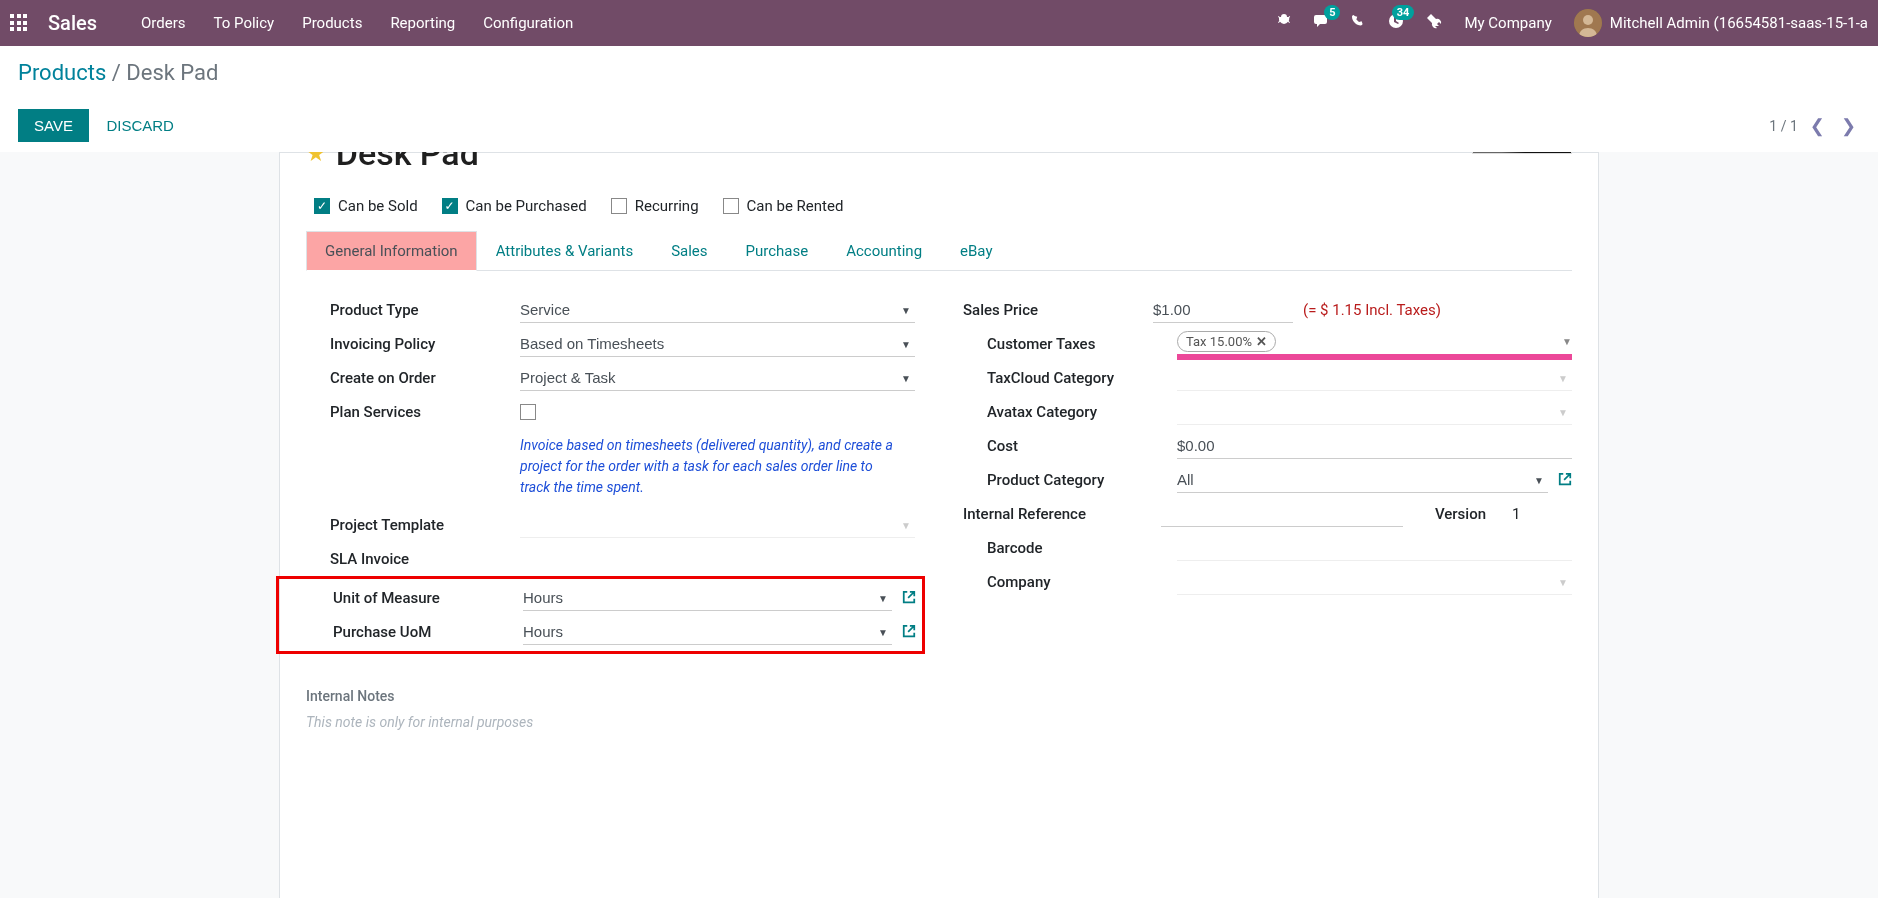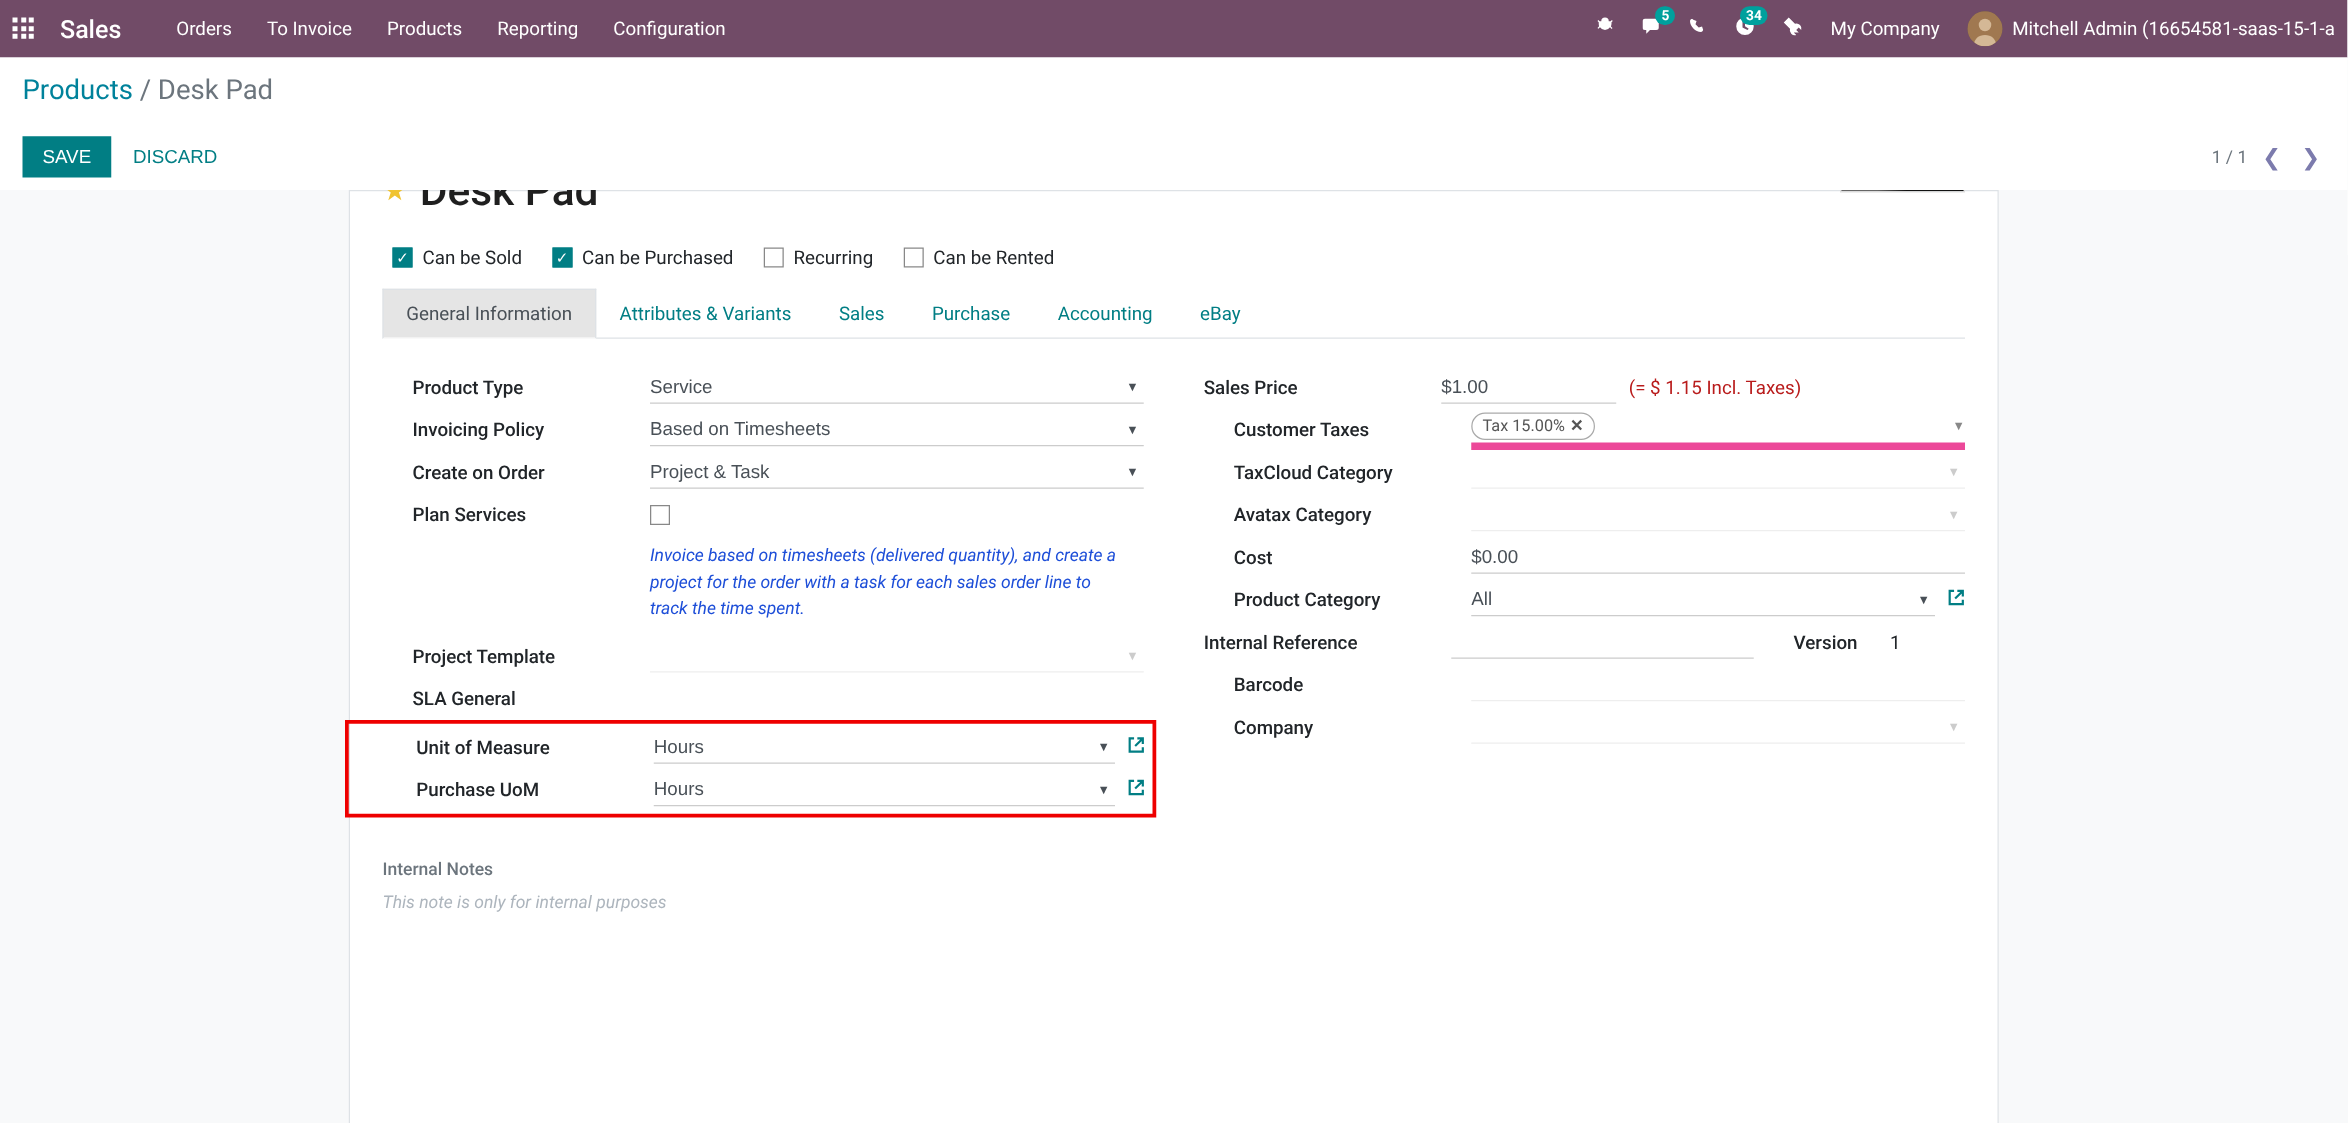--- a/index.html
+++ b/index.html
@@ -41,21 +41,21 @@
   .product-image { width: 100px; height: 20px; margin-left: auto; border: 1px solid #ddd; background: linear-gradient(135deg, #666 40%, #111 60%); position: relative; top: -9px; }
 
   .checkbox-row { display: flex; gap: 24px; margin: 24px 8px 16px 8px; font-size: 15px; }
   .cb-item { display: flex; align-items: center; gap: 8px; cursor: pointer; }
   .cb { width: 16px; height: 16px; border: 1px solid #888; display: inline-flex; align-items: center; justify-content: center; }
   .cb.checked { background: #017e84; border-color: #017e84; color: #fff; font-size: 12px; }
 
   
   .tabs { display: flex; border-bottom: 1px solid #dee2e6; margin-top: 6px; }
   .tab { padding: 10px 18px; border: 1px solid transparent; border-bottom: none; cursor: pointer; font-size: 15px; color: #017e84; }
-  .tab.active { border-color: #dee2e6; border-bottom: 1px solid #fff; margin-bottom: -1px; color: #495057; background: #e5e5e5; }
+  .tab.active { border-color: #dee2e6; border-bottom: 1px solid #fff; margin-bottom: -1px; color: #495057; background: #fca5a5; }
 
   
   .form-grid { display: grid; grid-template-columns: 1fr 1fr; gap: 0 48px; padding: 22px 0 0 0; font-size: 15px; }
   .field-row { display: grid; grid-template-columns: 190px 1fr; align-items: center; min-height: 34px; margin-left: 24px; }
   .field-label { font-weight: 500; color: #212529; padding-right: 8px; }
   .field-input { border: none; border-bottom: 1px solid #ccc; padding: 4px 0; font-size: 15px; color: #495057; width: 100%; background: transparent; }
   .select-wrap { position: relative; display: flex; align-items: center; }
   .select-wrap .caret { position: absolute; right: 4px; color: #495057; pointer-events: none; font-size: 10px; }
   .ext-link { color: #017e84; margin-left: 10px; cursor: pointer; font-size: 14px; }
   .with-ext { display: flex; align-items: center; }
@@ -91,21 +91,21 @@
         <span></span>
         <span></span>
         <span></span>
         <span></span>
         <span></span>
         <span></span>
     </div>
     <span class="brand">Sales</span>
     <div class="nav-menu">
       <span class="nav-link">Orders</span>
-      <span class="nav-link">To Invoice</span>
+      <span class="nav-link">To Policy</span>
       <span class="nav-link">Products</span>
       <span class="nav-link">Reporting</span>
       <span class="nav-link">Configuration</span>
     </div>
   </div>
   <div class="topbar-right">
     <span class="topbar-icon">
       <svg width="16" height="16" viewBox="0 0 16 16" fill="currentColor">
           <path d="M8 1a3 3 0 013 3h1.5l1-1 .7.7-1 1V6a5 5 0 01-.5 2.1l1.3 1.3-.7.7L12 8.8A5 5 0 018 11a5 5 0 01-4-2.2L2.7 10l-.7-.7 1.3-1.3A5 5 0 013 6V4.7l-1-1 .7-.7 1 1H5a3 3 0 013-3z"></path>
         </svg>
@@ -235,21 +235,21 @@
           <div class="help-text">Invoice based on timesheets (delivered quantity), and create a project for the order with a task for each sales order line to track the time spent.</div>
         </div>
         <div class="field-row">
           <span class="field-label">Project Template</span>
           <div class="select-wrap">
             <input class="field-input" style="border-bottom-color: rgb(238, 238, 238);" value="">
             <span class="caret" style="color:#ccc">▼</span>
           </div>
         </div>
         <div class="field-row">
-          <span class="field-label">SLA General</span>
+          <span class="field-label">SLA Invoice</span>
           <div></div>
         </div>
 
         <div class="highlight-box">
           <div class="field-row" style="padding-left:24px">
             <span class="field-label">Unit of Measure</span>
             <div class="with-ext">
               <div class="select-wrap">
                 <input class="field-input" value="Hours" style="">
                 <span class="caret">▼</span>

